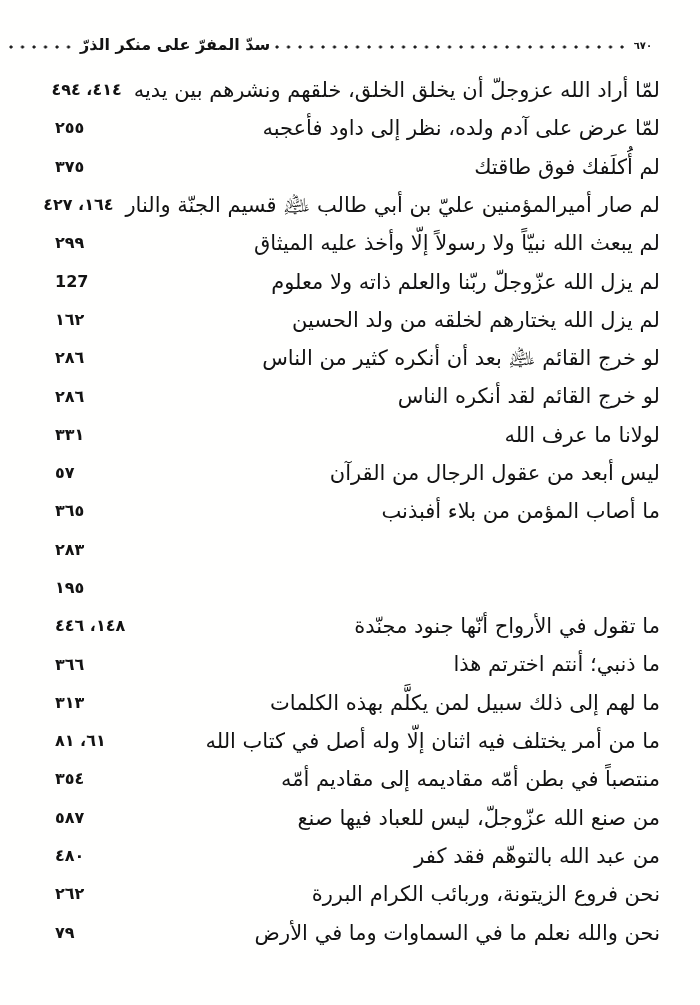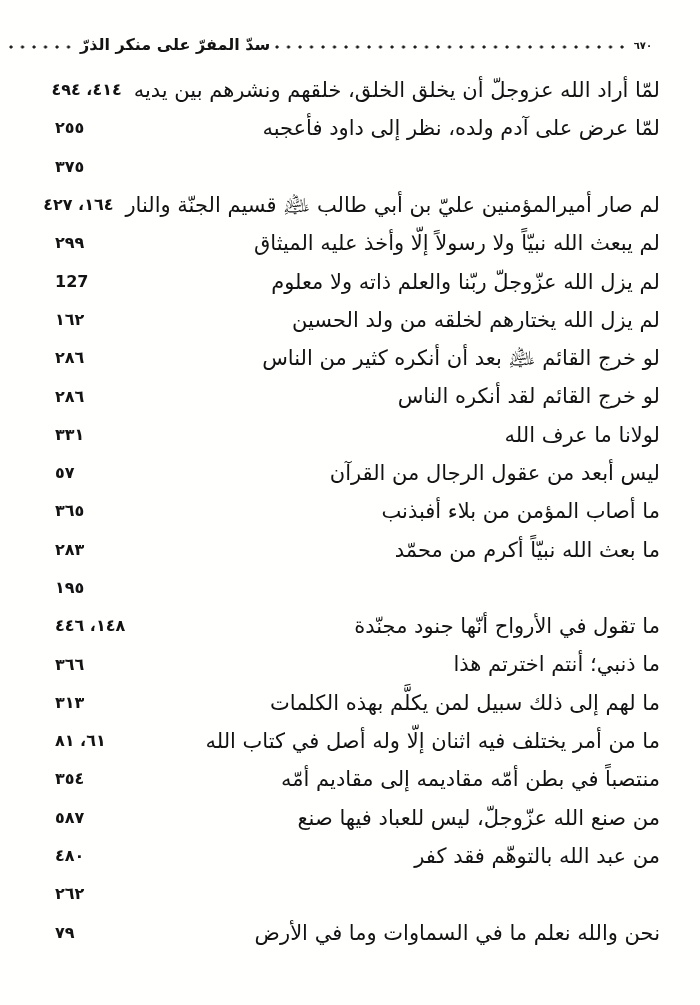--- a/index.html
+++ b/index.html
@@ -100,20 +100,21 @@
       <span class="entry-pages">٤١٤، ٤٩٤</span>
     </div>
 
     <div class="row">
       <span class="entry-text">لمّا عرض على آدم ولده، نظر إلى داود فأعجبه</span>
       <span class="spacer"></span>
       <span class="entry-pages">٢٥٥</span>
     </div>
 
     <div class="row">
+      <span class="entry-text">لم أُكلَفك فوق طاقتك</span>
       <span class="spacer"></span>
       <span class="entry-pages">٣٧٥</span>
     </div>
 
     <div class="row">
       <span class="entry-text">لم صار أميرالمؤمنين عليّ بن أبي طالب ﵇ قسيم الجنّة والنار</span>
       <span class="spacer"></span>
       <span class="entry-pages">١٦٤، ٤٢٧</span>
     </div>
 
@@ -159,21 +160,20 @@
       <span class="entry-pages">٥٧</span>
     </div>
 
     <div class="row">
       <span class="entry-text">ما أصاب المؤمن من بلاء أفبذنب</span>
       <span class="spacer"></span>
       <span class="entry-pages">٣٦٥</span>
     </div>
 
     <div class="row">
-      <span class="entry-text">ما بعث الله نبيّاً أكرم من محمّد</span>
       <span class="spacer"></span>
       <span class="entry-pages">٢٨٣</span>
     </div>
 
     <div class="row">
       <span class="spacer"></span>
       <span class="entry-pages">١٩٥</span>
     </div>
 
     <div class="row">
@@ -212,20 +212,21 @@
       <span class="entry-pages">٥٨٧</span>
     </div>
 
     <div class="row">
       <span class="entry-text">من عبد الله بالتوهّم فقد كفر</span>
       <span class="spacer"></span>
       <span class="entry-pages">٤٨٠</span>
     </div>
 
     <div class="row">
+      <span class="entry-text">نحن فروع الزيتونة، وربائب الكرام البررة</span>
       <span class="spacer"></span>
       <span class="entry-pages">٢٦٢</span>
     </div>
 
     <div class="row">
       <span class="entry-text">نحن والله نعلم ما في السماوات وما في الأرض</span>
       <span class="spacer"></span>
       <span class="entry-pages">٧٩</span>
     </div>
   </div>

